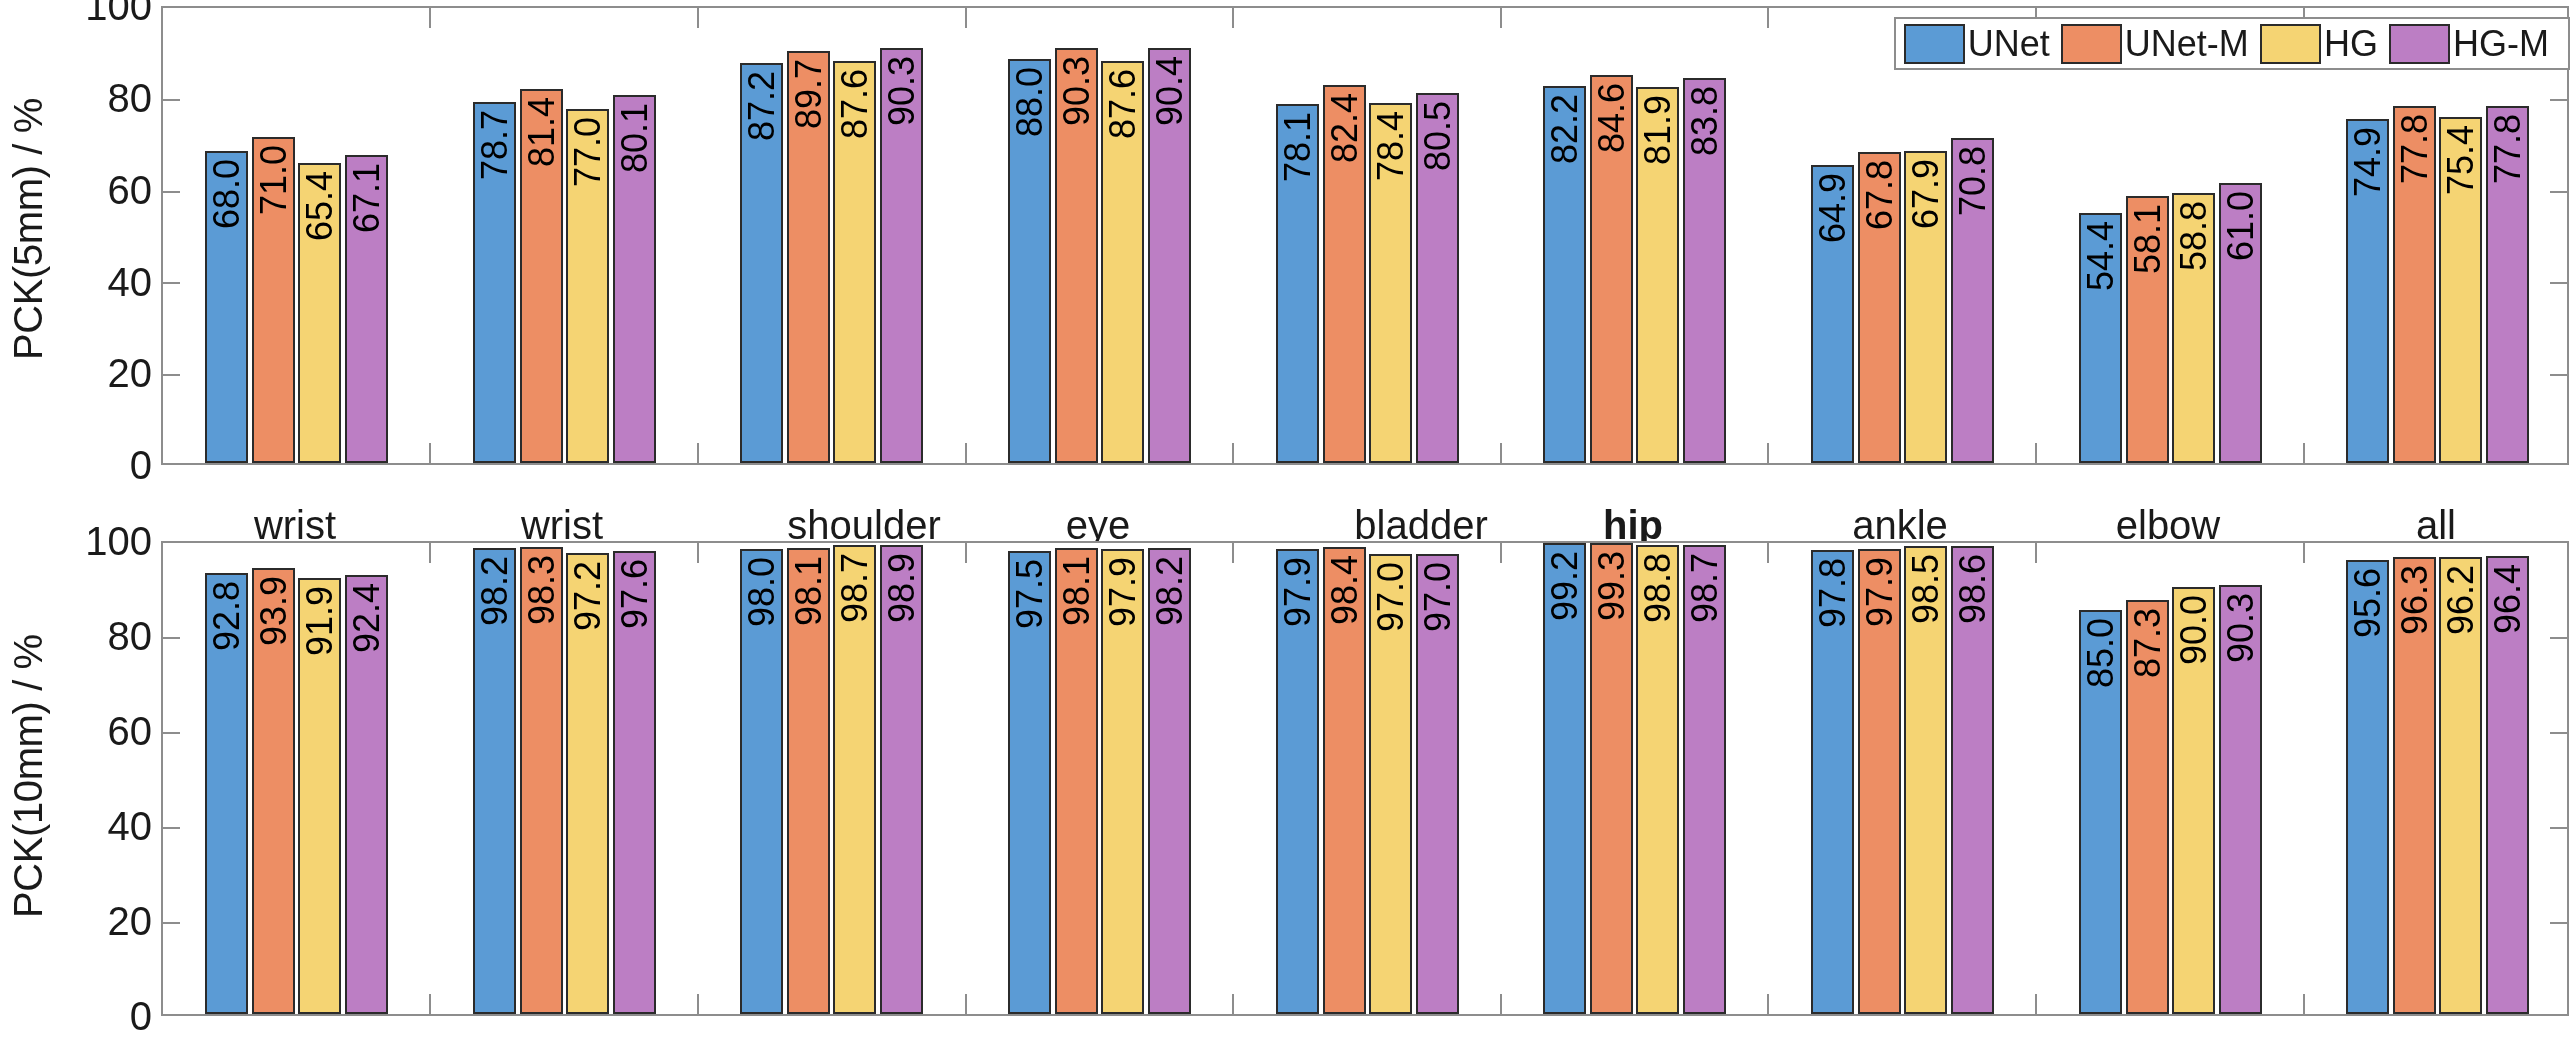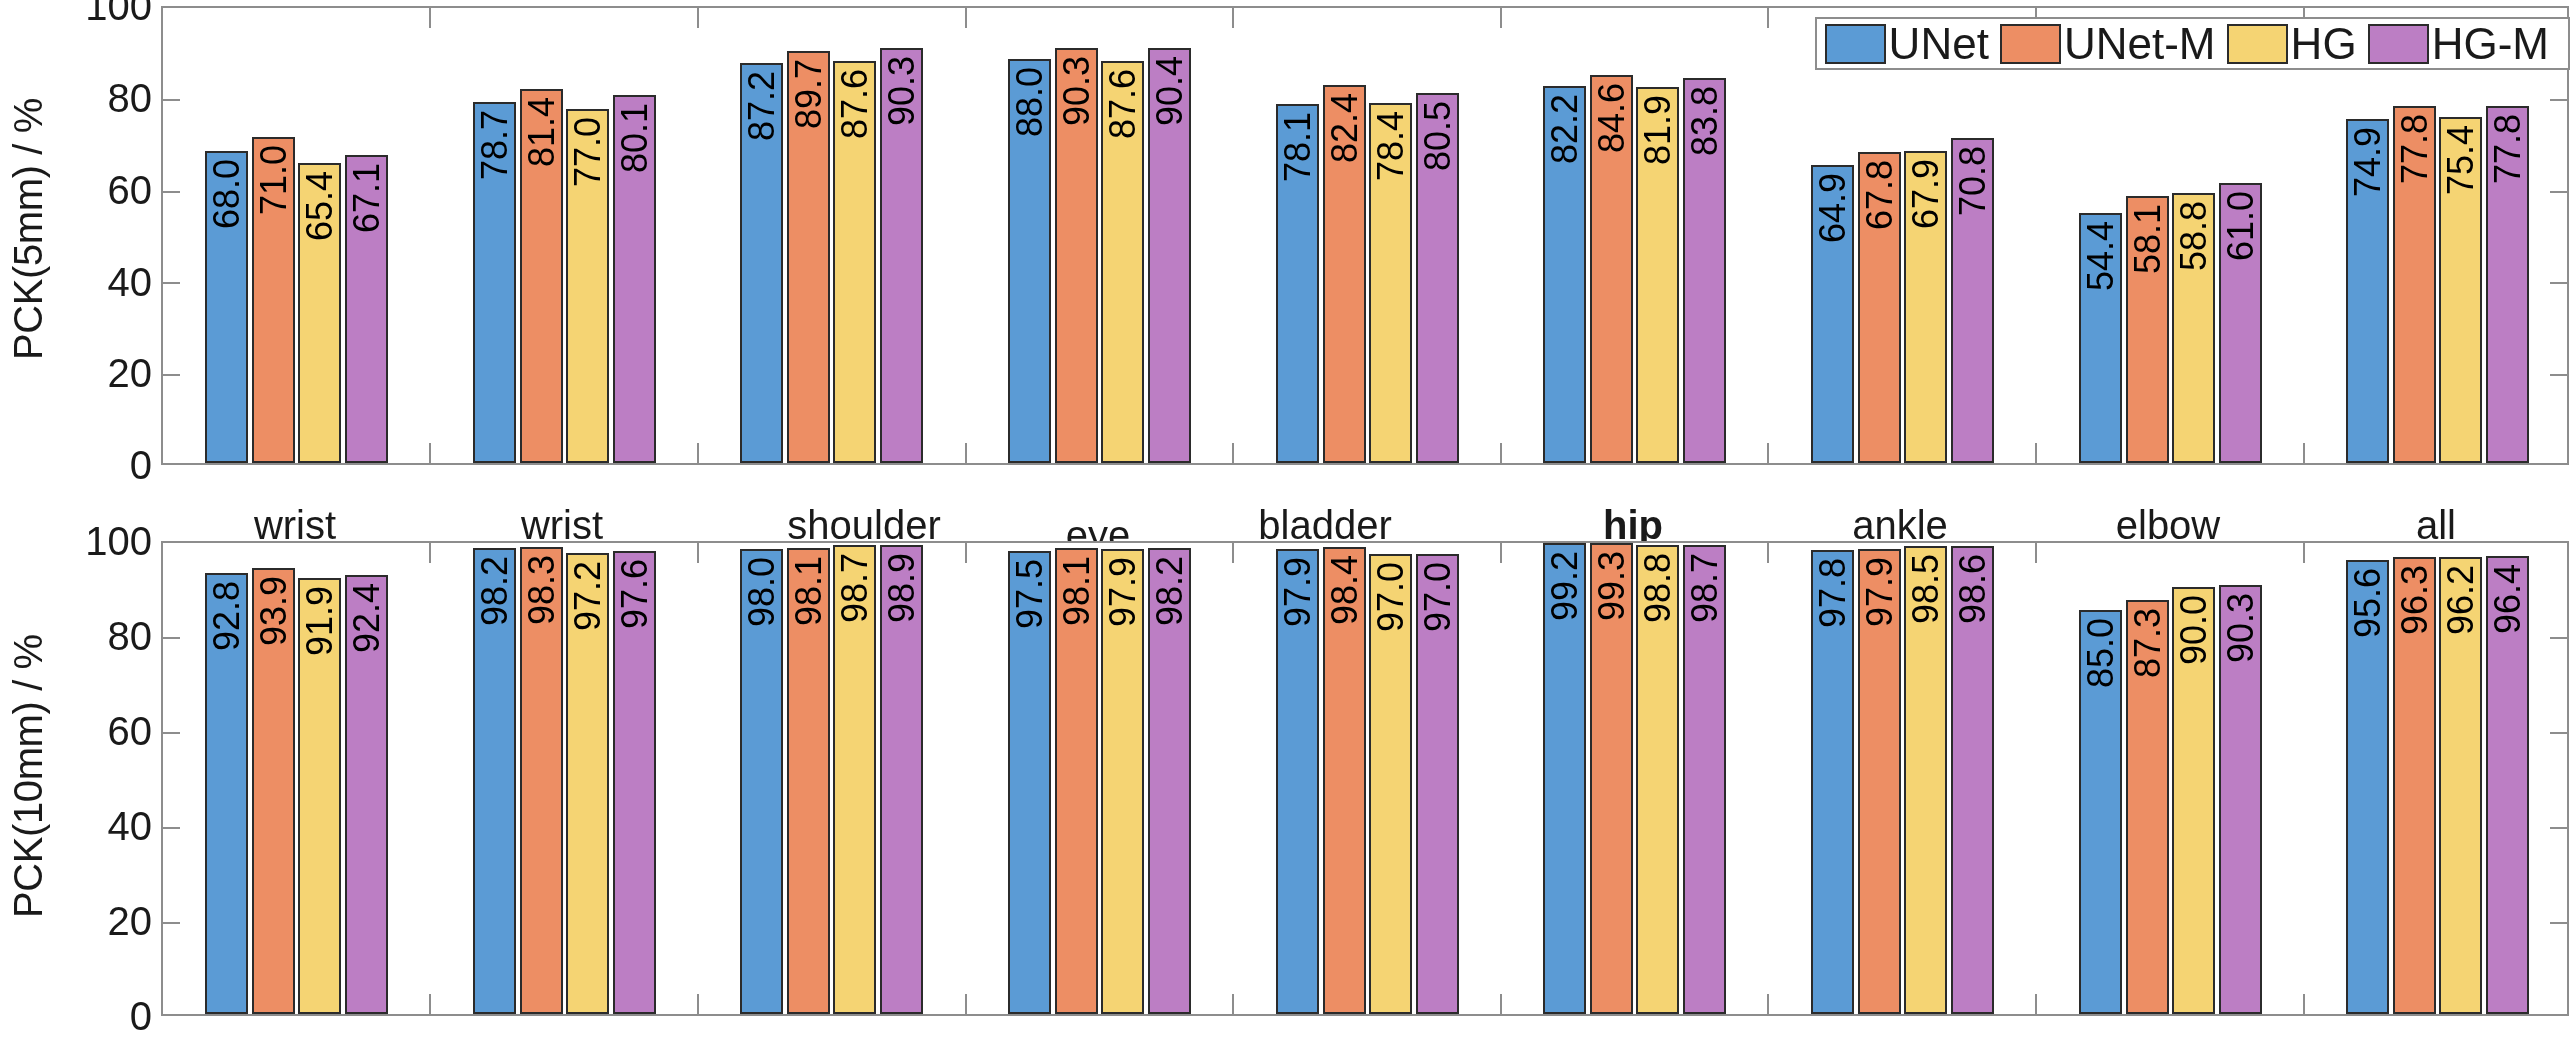--- a/index.html
+++ b/index.html
@@ -150,21 +150,21 @@
     align-items: center;
     height: 100%;
   }
   .legend-swatch {
     width: 61px;
     height: 40px;
     border: 2.3px solid #2b2b2b;
     box-sizing: border-box;
   }
   .legend-label {
-    font-size: 44px;
+    font-size: 36px;
     color: #1a1a1a;
     margin-left: 3.1px;
     margin-right: 11px;
     white-space: nowrap;
     line-height: 1;
   }
 </style>
 </head>
 <body>
 
@@ -331,22 +331,22 @@
         <div class="xtick bot" style="left: 1604px;"></div>
         <div class="xtick" style="left: 1872px;"></div>
         <div class="xtick bot" style="left: 1872px;"></div>
         <div class="xtick" style="left: 2140px;"></div>
         <div class="xtick bot" style="left: 2140px;"></div>
       </div>
     <div class="catlabels" id="cats-top" style="left: 161px; width: 2408px; top: 503px;">
         <div class="cat" style="left: 134px;">wrist</div>
         <div class="cat" style="left: 401px;">wrist</div>
         <div class="cat" style="left: 703px;">shoulder</div>
-        <div class="cat" style="left: 937px; margin-top: 10px;">eye</div>
-        <div class="cat" style="left: 1164px;">bladder</div>
+        <div class="cat" style="left: 937px;">eye</div>
+        <div class="cat" style="left: 1260px;">bladder</div>
         <div class="cat" style="left: 1472px; font-weight: bold;">hip</div>
         <div class="cat" style="left: 1739px;">ankle</div>
         <div class="cat" style="left: 2007px;">elbow</div>
         <div class="cat" style="left: 2275px; text-decoration: underline;">all</div>
       </div>
 
     <div class="legend" id="legend" style="height: 53px; top: 17px; right: 6.2px;">
         <div class="legend-entry">
           <span class="legend-swatch" style="background: rgb(91, 155, 213);"></span>
           <span class="legend-label">UNet</span>

